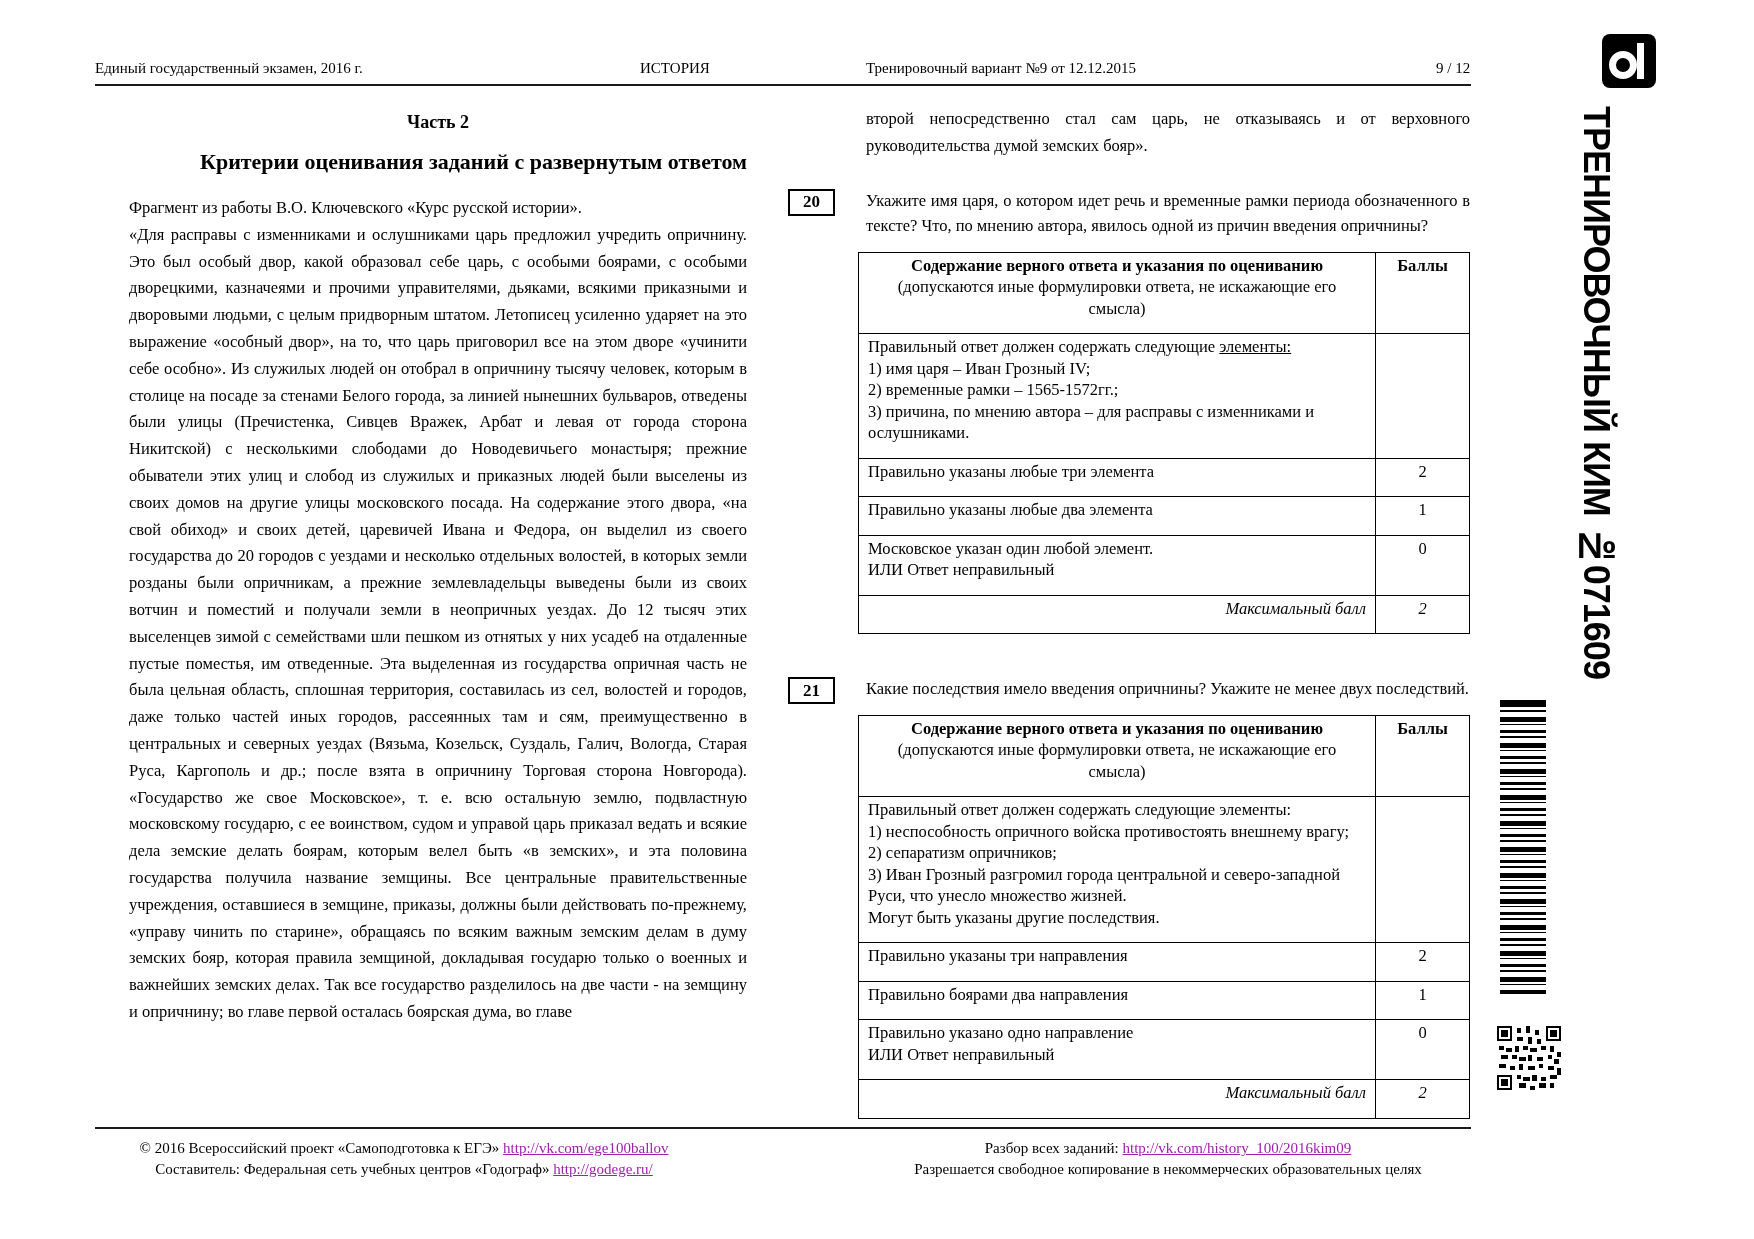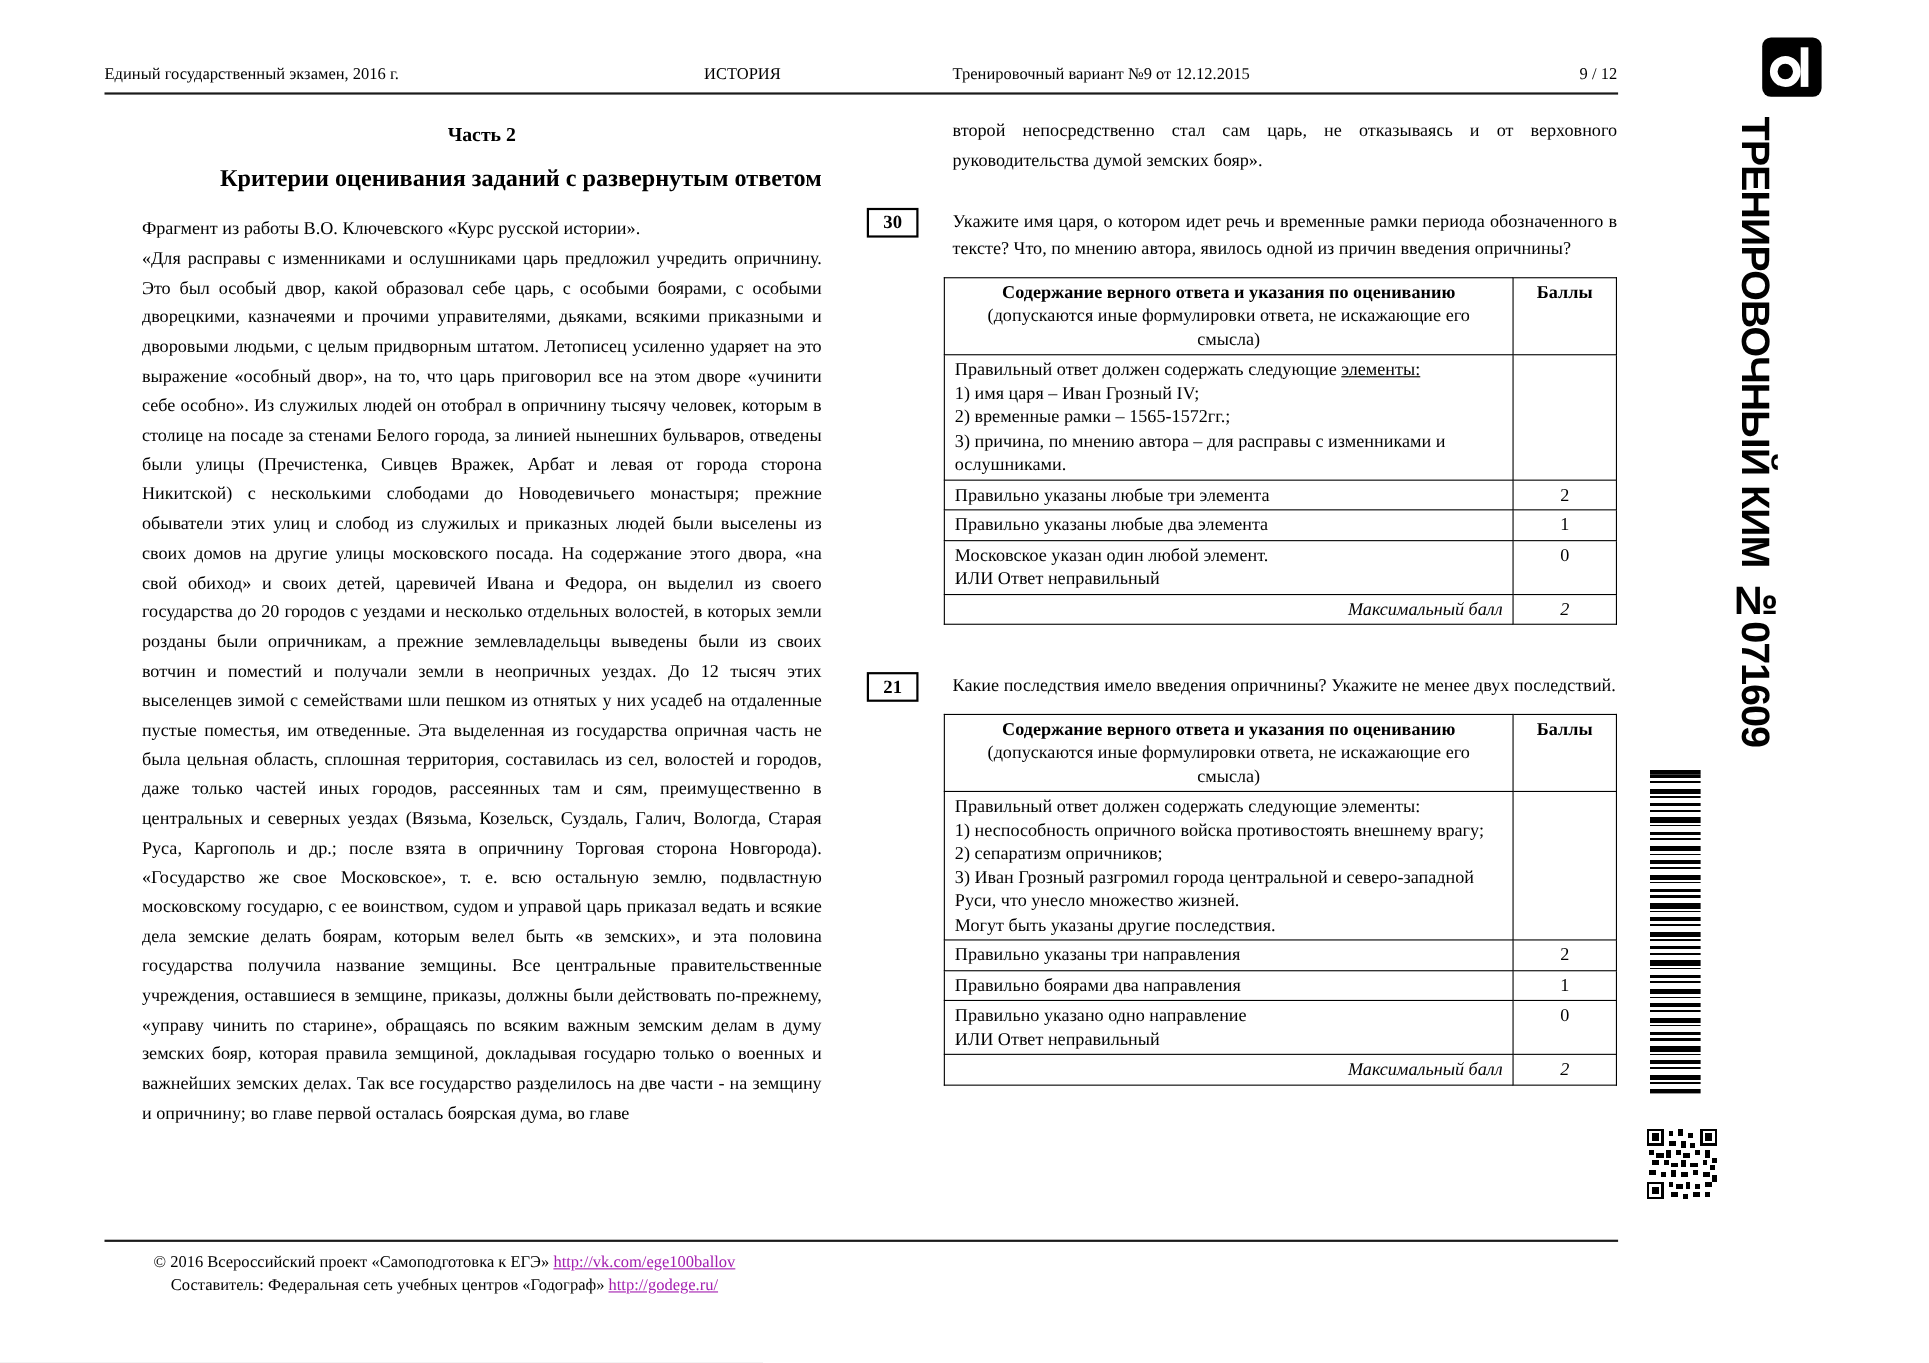--- a/index.html
+++ b/index.html
@@ -24,21 +24,21 @@
   .continuation { font-size:16.5px; line-height:26.8px; text-align:justify; }
   .q-block { position:relative; margin-top:28px; }
   .q-num {
     position:absolute; left:-78px; top:1px; width:47px; height:27px;
     border:2px solid #000; display:flex; align-items:center; justify-content:center;
     font-weight:bold; font-size:17px;
   }
   .q-text { font-size:16.5px; line-height:25.5px; text-align:justify; }
   .tbl-wrap { margin:13px 0 0 -8px; width:612px; }
   table.crit { border-collapse:collapse; width:100%; font-size:16.5px; line-height:21.5px; }
-  table.crit td { border:1.5px solid #000; padding:2px 9px 3px; vertical-align:top; }
+  table.crit td { border:1.5px solid #000; padding:2px 9px 14px; vertical-align:top; }
   td.hdr { text-align:center; }
   .pts { width:94px; text-align:center; }
   .b { font-weight:bold; }
   .i { font-style:italic; }
   .u { text-decoration:underline; }
   .pre { white-space:pre-line; }
   td.max { text-align:right; font-style:italic; padding-right:20px; }
 
   
   .logo { position:absolute; left:1602px; top:34px; width:54px; height:54px; background:#000; border-radius:8px; }
@@ -79,21 +79,21 @@
     <div class="part-title">Часть 2</div>
     <div class="criteria-title">Критерии оценивания заданий с развернутым ответом</div>
     <div class="source-line">Фрагмент из работы В.О. Ключевского «Курс русской истории».</div>
     <div class="body-text">«Для расправы с изменниками и ослушниками царь предложил учредить опричнину. Это был особый двор, какой образовал себе царь, с особыми боярами, с особыми дворецкими, казначеями и прочими управителями, дьяками, всякими приказными и дворовыми людьми, с целым придворным штатом. Летописец усиленно ударяет на это выражение «особный двор», на то, что царь приговорил все на этом дворе «учинити себе особно». Из служилых людей он отобрал в опричнину тысячу человек, которым в столице на посаде за стенами Белого города, за линией нынешних бульваров, отведены были улицы (Пречистенка, Сивцев Вражек, Арбат и левая от города сторона Никитской) с несколькими слободами до Новодевичьего монастыря; прежние обыватели этих улиц и слобод из служилых и приказных людей были выселены из своих домов на другие улицы московского посада. На содержание этого двора, «на свой обиход» и своих детей, царевичей Ивана и Федора, он выделил из своего государства до 20 городов с уездами и несколько отдельных волостей, в которых земли розданы были опричникам, а прежние землевладельцы выведены были из своих вотчин и поместий и получали земли в неопричных уездах. До 12 тысяч этих выселенцев зимой с семействами шли пешком из отнятых у них усадеб на отдаленные пустые поместья, им отведенные. Эта выделенная из государства опричная часть не была цельная область, сплошная территория, составилась из сел, волостей и городов, даже только частей иных городов, рассеянных там и сям, преимущественно в центральных и северных уездах (Вязьма, Козельск, Суздаль, Галич, Вологда, Старая Руса, Каргополь и др.; после взята в опричнину Торговая сторона Новгорода). «Государство же свое Московское», т. е. всю остальную землю, подвластную московскому государю, с ее воинством, судом и управой царь приказал ведать и всякие дела земские делать боярам, которым велел быть «в земских», и эта половина государства получила название земщины. Все центральные правительственные учреждения, оставшиеся в земщине, приказы, должны были действовать по-прежнему, «управу чинить по старине», обращаясь по всяким важным земским делам в думу земских бояр, которая правила земщиной, докладывая государю только о военных и важнейших земских делах. Так все государство разделилось на две части - на земщину и опричнину; во главе первой осталась боярская дума, во главе</div>
   </div>
 
   <div class="right-col">
     <div class="continuation">второй непосредственно стал сам царь, не отказываясь и от верховного руководительства думой земских бояр».</div>
 
     <div class="q-block">
-      <div class="q-num">30</div>
+      <div class="q-num">20</div>
       <div class="q-text">Укажите имя царя, о котором идет речь и временные рамки периода обозначенного в тексте? Что, по мнению автора, явилось одной из причин введения опричнины?</div>
       <div class="tbl-wrap">
         <table class="crit">
           <tbody>
               <tr>
             <td class="hdr">
               <div class="b">Содержание верного ответа и указания по оцениванию</div>
               <div>(допускаются иные формулировки ответа, не искажающие его смысла)</div>
             </td>
             <td class="hdr pts b">Баллы</td>
@@ -229,14 +229,18 @@
       <rect x="15" y="27" width="2" height="2" fill="#000"></rect>
       <rect x="19" y="26" width="3" height="2" fill="#000"></rect>
     <rect x="24" y="26" width="2" height="2" fill="#000"></rect>
   </svg>
 
   <div class="rule" style="top:1127px;"></div>
   <div class="footer-block footer-left">
     <div><span>© 2016 Всероссийский проект «Самоподготовка к ЕГЭ» </span><a class="link">http://vk.com/ege100ballov</a></div>
     <div><span>Составитель: Федеральная сеть учебных центров «Годограф» </span><a class="link">http://godege.ru/</a></div>
   </div>
+  <div class="footer-block footer-right">
+    <div><span>Разбор всех заданий: </span><a class="link">http://vk.com/history_100/2016kim09</a></div>
+    <div>Разрешается свободное копирование в некоммерческих образовательных целях</div>
+  </div>
 
 </div>
 
 </body></html>

